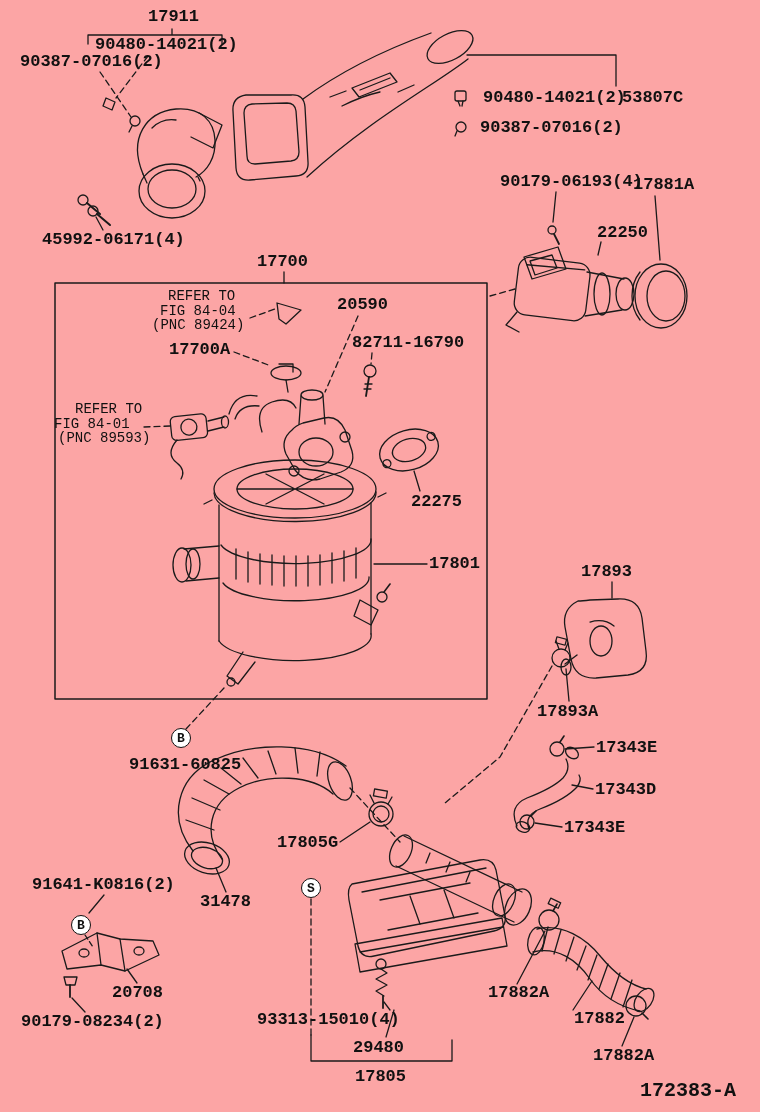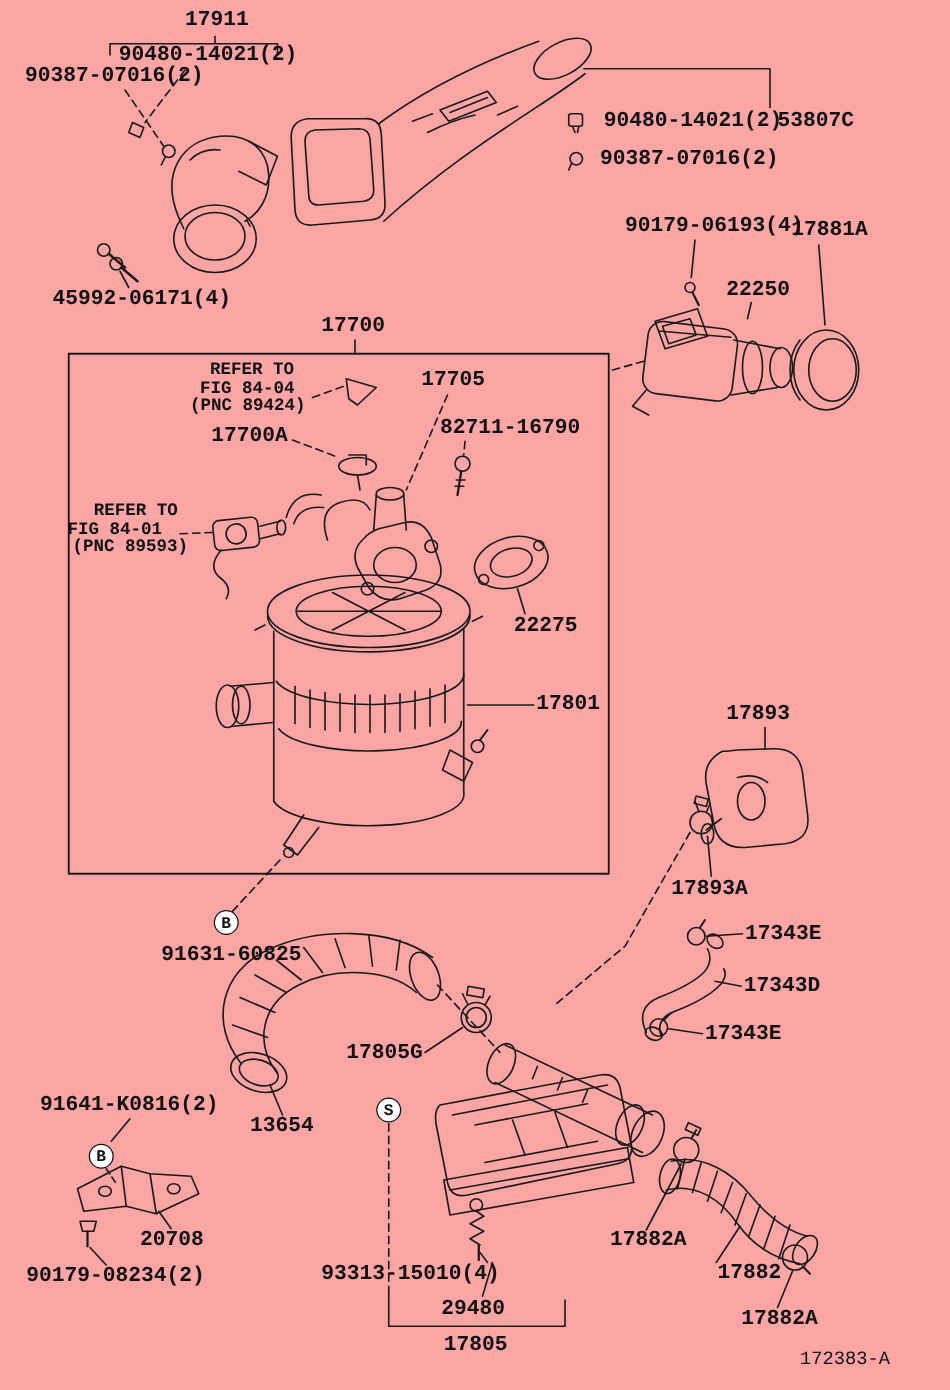--- a/index.html
+++ b/index.html
@@ -6,22 +6,22 @@
   html,body { background:#fff; }
   body { width:760px; height:1112px; position:relative; font-family:"Liberation Mono", monospace; color:#111; }
   #stage { position:absolute; left:0; top:0; width:760px; height:1112px; background:#fca5a5; overflow:hidden;padding-left:24px; }
   svg { display:block; position:absolute; left:0; top:0; }
   .lbl {
     position:absolute;
     font:bold 17px/1.05 "Liberation Mono", monospace;
     color:#111;
     white-space:nowrap;
   }
-  .lbl.sm { font-size:14px; font-weight:bold; }
-  .lbl.plain { font-weight:normal; font-size:15px; }
+  .lbl.sm { font-size:14px; font-weight:normal; }
+  .lbl.plain { font-weight:bold; font-size:20px; }
   .circle-lbl {
     position:absolute;
     width:20px; height:20px;
     border:1.7px solid #111;
     border-radius:50%;
     display:flex; align-items:center; justify-content:center;
     font:bold 13px "Liberation Mono", monospace;
     color:#111;
     background:#fff;
   }
@@ -300,43 +300,43 @@
 <div class="lbl" style="left:148px;top:8px">17911</div>
 <div class="lbl" style="left:95px;top:36px">90480-14021(2)</div>
 <div class="lbl" style="left:20px;top:53px">90387-07016(2)</div>
 <div class="lbl" style="left:483px;top:89px">90480-14021(2)</div>
 <div class="lbl" style="left:622px;top:89px">53807C</div>
 <div class="lbl" style="left:480px;top:119px">90387-07016(2)</div>
 <div class="lbl" style="left:42px;top:231px">45992-06171(4)</div>
 <div class="lbl" style="left:257px;top:253px">17700</div>
 <div class="lbl" style="left:500px;top:173px">90179-06193(4)</div>
 <div class="lbl" style="left:633px;top:176px">17881A</div>
-<div class="lbl" style="left:581px;top:224px">22250</div>
+<div class="lbl" style="left:597px;top:224px">22250</div>
 
 <div class="lbl sm" style="left:168px;top:289px">REFER TO</div>
 <div class="lbl sm" style="left:160px;top:304px">FIG 84-04</div>
 <div class="lbl sm" style="left:152px;top:318px">(PNC 89424)</div>
 <div class="lbl" style="left:169px;top:341px">17700A</div>
-<div class="lbl" style="left:337px;top:296px">17705</div>
+<div class="lbl" style="left:337px;top:296px">20590</div>
 <div class="lbl" style="left:352px;top:334px">82711-16790</div>
 <div class="lbl sm" style="left:75px;top:402px">REFER TO</div>
 <div class="lbl sm" style="left:54px;top:417px">FIG 84-01</div>
 <div class="lbl sm" style="left:58px;top:431px">(PNC 89593)</div>
 <div class="lbl" style="left:411px;top:493px">22275</div>
 <div class="lbl" style="left:429px;top:555px">17801</div>
 
 <div class="lbl" style="left:581px;top:563px">17893</div>
 <div class="lbl" style="left:537px;top:703px">17893A</div>
 <div class="lbl" style="left:129px;top:756px">91631-60825</div>
 <div class="lbl" style="left:596px;top:739px">17343E</div>
 <div class="lbl" style="left:595px;top:781px">17343D</div>
 <div class="lbl" style="left:564px;top:819px">17343E</div>
 <div class="lbl" style="left:277px;top:834px">17805G</div>
 <div class="lbl" style="left:32px;top:876px">91641-K0816(2)</div>
-<div class="lbl" style="left:200px;top:893px">13654</div>
+<div class="lbl" style="left:200px;top:893px">31478</div>
 <div class="lbl" style="left:112px;top:984px">20708</div>
 <div class="lbl" style="left:21px;top:1013px">90179-08234(2)</div>
 <div class="lbl" style="left:257px;top:1011px">93313-15010(4)</div>
 <div class="lbl" style="left:353px;top:1039px">29480</div>
 <div class="lbl" style="left:488px;top:984px">17882A</div>
 <div class="lbl" style="left:574px;top:1010px">17882</div>
 <div class="lbl" style="left:593px;top:1047px">17882A</div>
 <div class="lbl" style="left:355px;top:1068px">17805</div>
 <div class="lbl plain" style="left:640px;top:1080px">172383-A</div>
 

